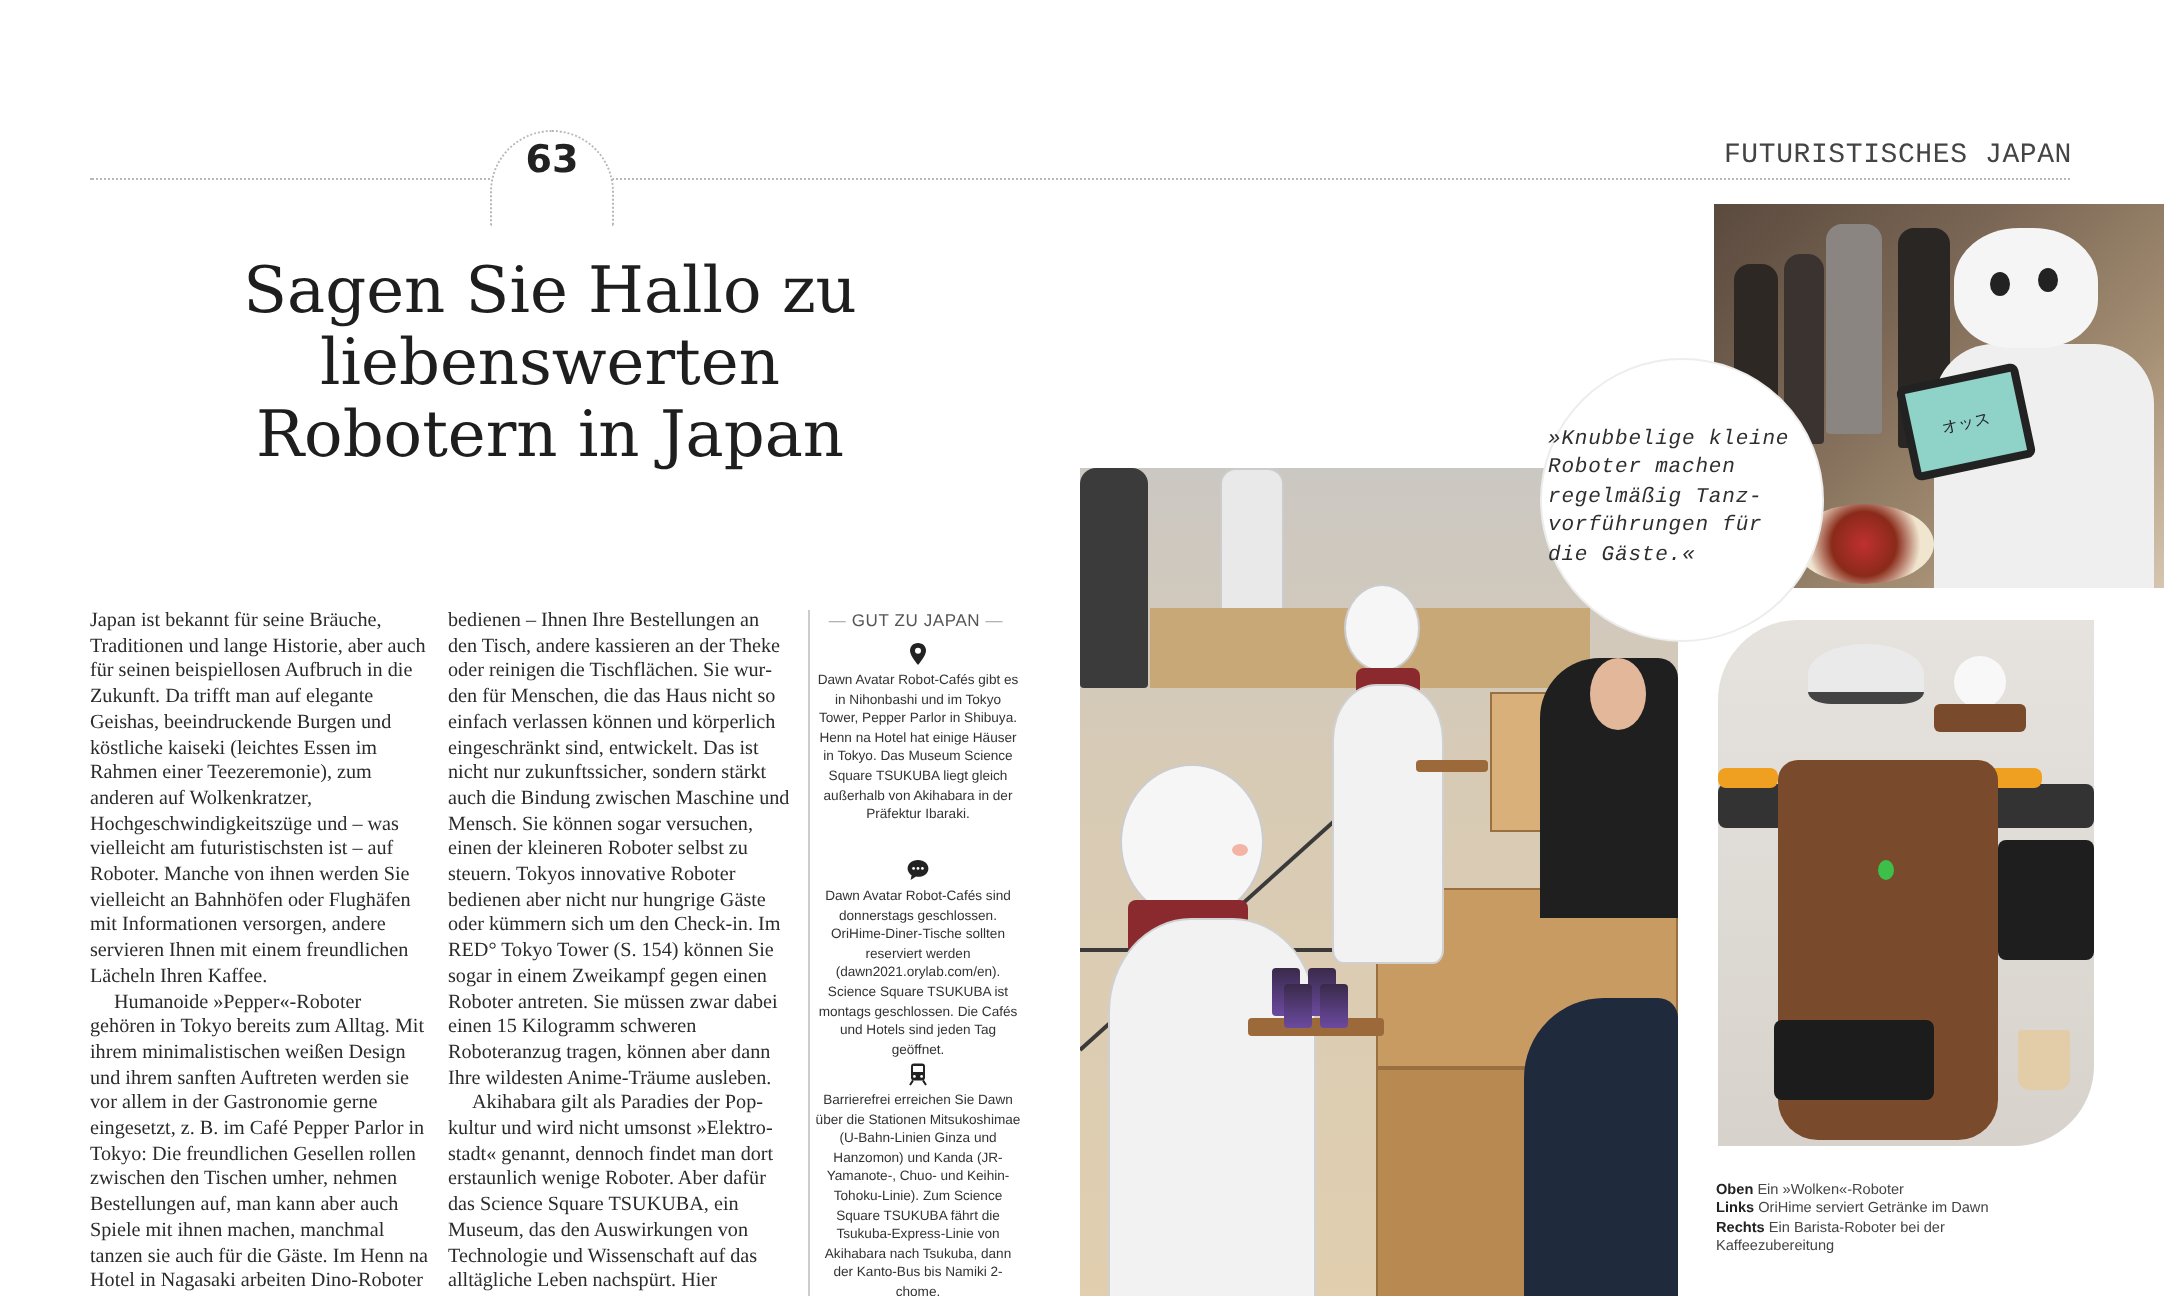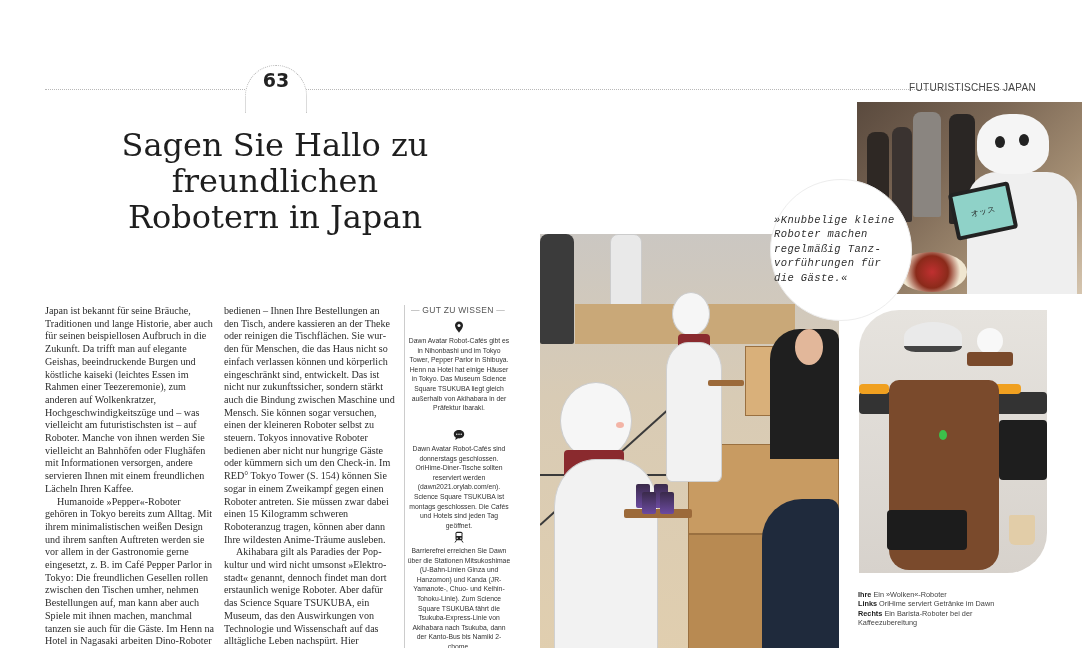--- a/index.html
+++ b/index.html
@@ -5,21 +5,21 @@
   * { box-sizing: border-box; margin: 0; padding: 0; }
   html, body { width: 1082px; height: 648px; background: #ffffff; overflow: hidden; }
   body { position: relative; font-family: "DejaVu Serif", serif; color: #2a2a2a; }
 
   .spread { position: absolute; left: 0; top: 0; width: 1082px; height: 648px; background: #fff; margin-top: 47px; }
 
   
   .header-rule { position: absolute; top: 42px; left: 45px; width: 990px; border-top: 1px dotted #b8b8b8; }
   .chapter-arc { position: absolute; left: 245px; top: 18px; width: 62px; height: 48px; border: 1px dotted #b8b8b8; border-bottom: none; border-radius: 31px 31px 0 0; background: #fff; }
   .chapter-num { position: absolute; left: 245px; top: 22px; width: 62px; text-align: center; font-family: "DejaVu Sans", sans-serif; font-weight: bold; font-size: 19px; color: #222; }
-  .section-title { position: absolute; right: 46px; top: 35px; font-family: Liberation Sans, sans-serif; font-size: 10px; letter-spacing: 0.3px; color: #444; }
+  .section-title { position: absolute; right: 46px; top: 23px; font-family: Liberation Mono, monospace; font-size: 14px; letter-spacing: 0.3px; color: #444; }
 
   
   .headline { position: absolute; left: 120px; top: 80px; width: 310px; text-align: center; font-family: "DejaVu Serif", serif; font-size: 32px; line-height: 36px; color: #1e1e1e; font-weight: normal; }
   .dek { position: absolute; left: 130px; top: 208px; width: 300px; text-align: center; font-family: "Liberation Sans", sans-serif; font-size: 10.5px; line-height: 14px; color: #333; letter-spacing: 0.3px; }
 
   
   .col { position: absolute; font-family: "Liberation Serif", serif; font-size: 10.1px; line-height: 12.7px; color: #2b2b2b; text-align: left; }
   .col p { margin: 0; }
   .col p.indent { text-indent: 12px; }
   .col1 { left: 45px; top: 258px; width: 170px; }
@@ -84,35 +84,35 @@
 </head>
 <body>
 
 <div class="spread">
 
   <div class="header-rule"></div>
   <div class="chapter-arc"></div>
   <div class="chapter-num">63</div>
   <div class="section-title">FUTURISTISCHES JAPAN</div>
 
-  <h1 class="headline">Sagen Sie Hallo zu freundlichen Robotern in Japan</h1>
+  <h1 class="headline">Sagen Sie Hallo zu liebenswerten Robotern in Japan</h1>
 
   <div class="col col1">
     <p>Japan ist bekannt für seine Bräuche, Traditionen und lange Historie, aber auch für seinen beispiellosen Aufbruch in die Zukunft. Da trifft man auf elegante Geishas, beeindruckende Burgen und köstliche kaiseki (leichtes Essen im Rahmen einer Teezeremonie), zum anderen auf Wolken­kratzer, Hochgeschwindigkeitszüge und – was vielleicht am futuristischsten ist – auf Roboter. Manche von ihnen werden Sie vielleicht an Bahnhöfen oder Flughäfen mit Informationen versorgen, andere servieren Ihnen mit einem freundlichen Lächeln Ihren Kaffee.</p>
     <p class="indent">Humanoide »Pepper«-Roboter gehören in Tokyo bereits zum Alltag. Mit ihrem minimalistischen weißen Design und ihrem sanften Auftreten werden sie vor allem in der Gastronomie gerne eingesetzt, z. B. im Café Pepper Parlor in Tokyo: Die freundli­chen Gesellen rollen zwischen den Tischen umher, nehmen Bestellungen auf, man kann aber auch Spiele mit ihnen machen, manchmal tanzen sie auch für die Gäste. Im Henn na Hotel in Nagasaki arbeiten Dino-Roboter am Empfang und erledigen den Check-in für Sie. Noch weiter gehen die Roboter-Dienstleistungen im Dawn Avatar Robot Café in Tokyo. Dort bringen OriHime-Roboter – sowohl putzige Tischmodelle als auch größere, die</p>
   </div>
 
   <div class="col col2">
     <p>bedienen – Ihnen Ihre Bestellungen an den Tisch, andere kassieren an der Theke oder reinigen die Tischflächen. Sie wur­den für Menschen, die das Haus nicht so einfach verlassen können und körperlich eingeschränkt sind, entwickelt. Das ist nicht nur zukunftssicher, sondern stärkt auch die Bindung zwischen Maschine und Mensch. Sie können sogar versuchen, einen der kleineren Roboter selbst zu steuern. Tokyos innovative Roboter bedienen aber nicht nur hungrige Gäste oder kümmern sich um den Check-in. Im RED° Tokyo Tower (S. 154) können Sie sogar in einem Zweikampf gegen einen Roboter antreten. Sie müssen zwar dabei einen 15 Kilogramm schweren Roboteranzug tragen, können aber dann Ihre wildesten Anime-Träume ausleben.</p>
     <p class="indent">Akihabara gilt als Paradies der Pop­kultur und wird nicht umsonst »Elektro­stadt« genannt, dennoch findet man dort erstaunlich wenige Roboter. Aber dafür das Science Square TSUKUBA, ein Museum, das den Auswirkungen von Technologie und Wissenschaft auf das alltägliche Leben nachspürt. Hier bekommt einen realisti­schen Eindruck, wie sehr Roboter bereits im japanischen Alltag integriert sind. Und auch wenn sie zeitweise noch wie eine Spielerei wirken, sind sie bereits Teil einer neuen technischen Ära.</p>
   </div>
 
   <div class="sidebar">
     <div class="sb-title">
-      <span class="dash">— </span><span>GUT ZU WISSEN</span><span class="dash"> —</span>
+      <span class="dash">— </span><span>GUT ZU JAPAN</span><span class="dash"> —</span>
     </div>
 
     <div class="sb-block sb1">
       <svg class="sb-icon" viewBox="0 0 12 12">
         <path d="M6 0.5 C3.5 0.5 2 2.3 2 4.4 C2 7 6 11.5 6 11.5 C6 11.5 10 7 10 4.4 C10 2.3 8.5 0.5 6 0.5 Z" fill="#222"></path>
         <circle cx="6" cy="4.4" r="1.5" fill="#fff"></circle>
       </svg>
       <div>Dawn Avatar Robot-Cafés gibt es in Nihonbashi und im Tokyo Tower, Pepper Parlor in Shibuya. Henn na Hotel hat einige Häuser in Tokyo. Das Museum Science Square TSUKUBA liegt gleich außer­halb von Akihabara in der Präfektur Ibaraki.</div>
     </div>
 
@@ -199,20 +199,20 @@
     <div class="apron"></div>
     <div class="pendant"></div>
     <div class="arm-bar" style="left:28px;top:200px;width:80px;height:40px;background:#1c1c1c;"></div>
     <div class="cup-white"></div>
   </div>
 
   <div class="quote-circle"></div>
   <div class="quote-text">»Knubbelige kleine Roboter machen regelmäßig Tanz­vorführungen für die Gäste.«</div>
 
   <div class="captions">
-    <div><b>Ihre</b> <span>Ein »Wolken«-Roboter</span></div>
+    <div><b>Oben</b> <span>Ein »Wolken«-Roboter</span></div>
     <div><b>Links</b> <span>OriHime serviert Getränke im Dawn</span></div>
     <div><b>Rechts</b> <span>Ein Barista-Roboter bei der Kaffeezubereitung</span></div>
   </div>
 
   <div class="folio folio-left">160</div>
   <div class="folio folio-right">161</div>
 </div>
 
 </body></html>

